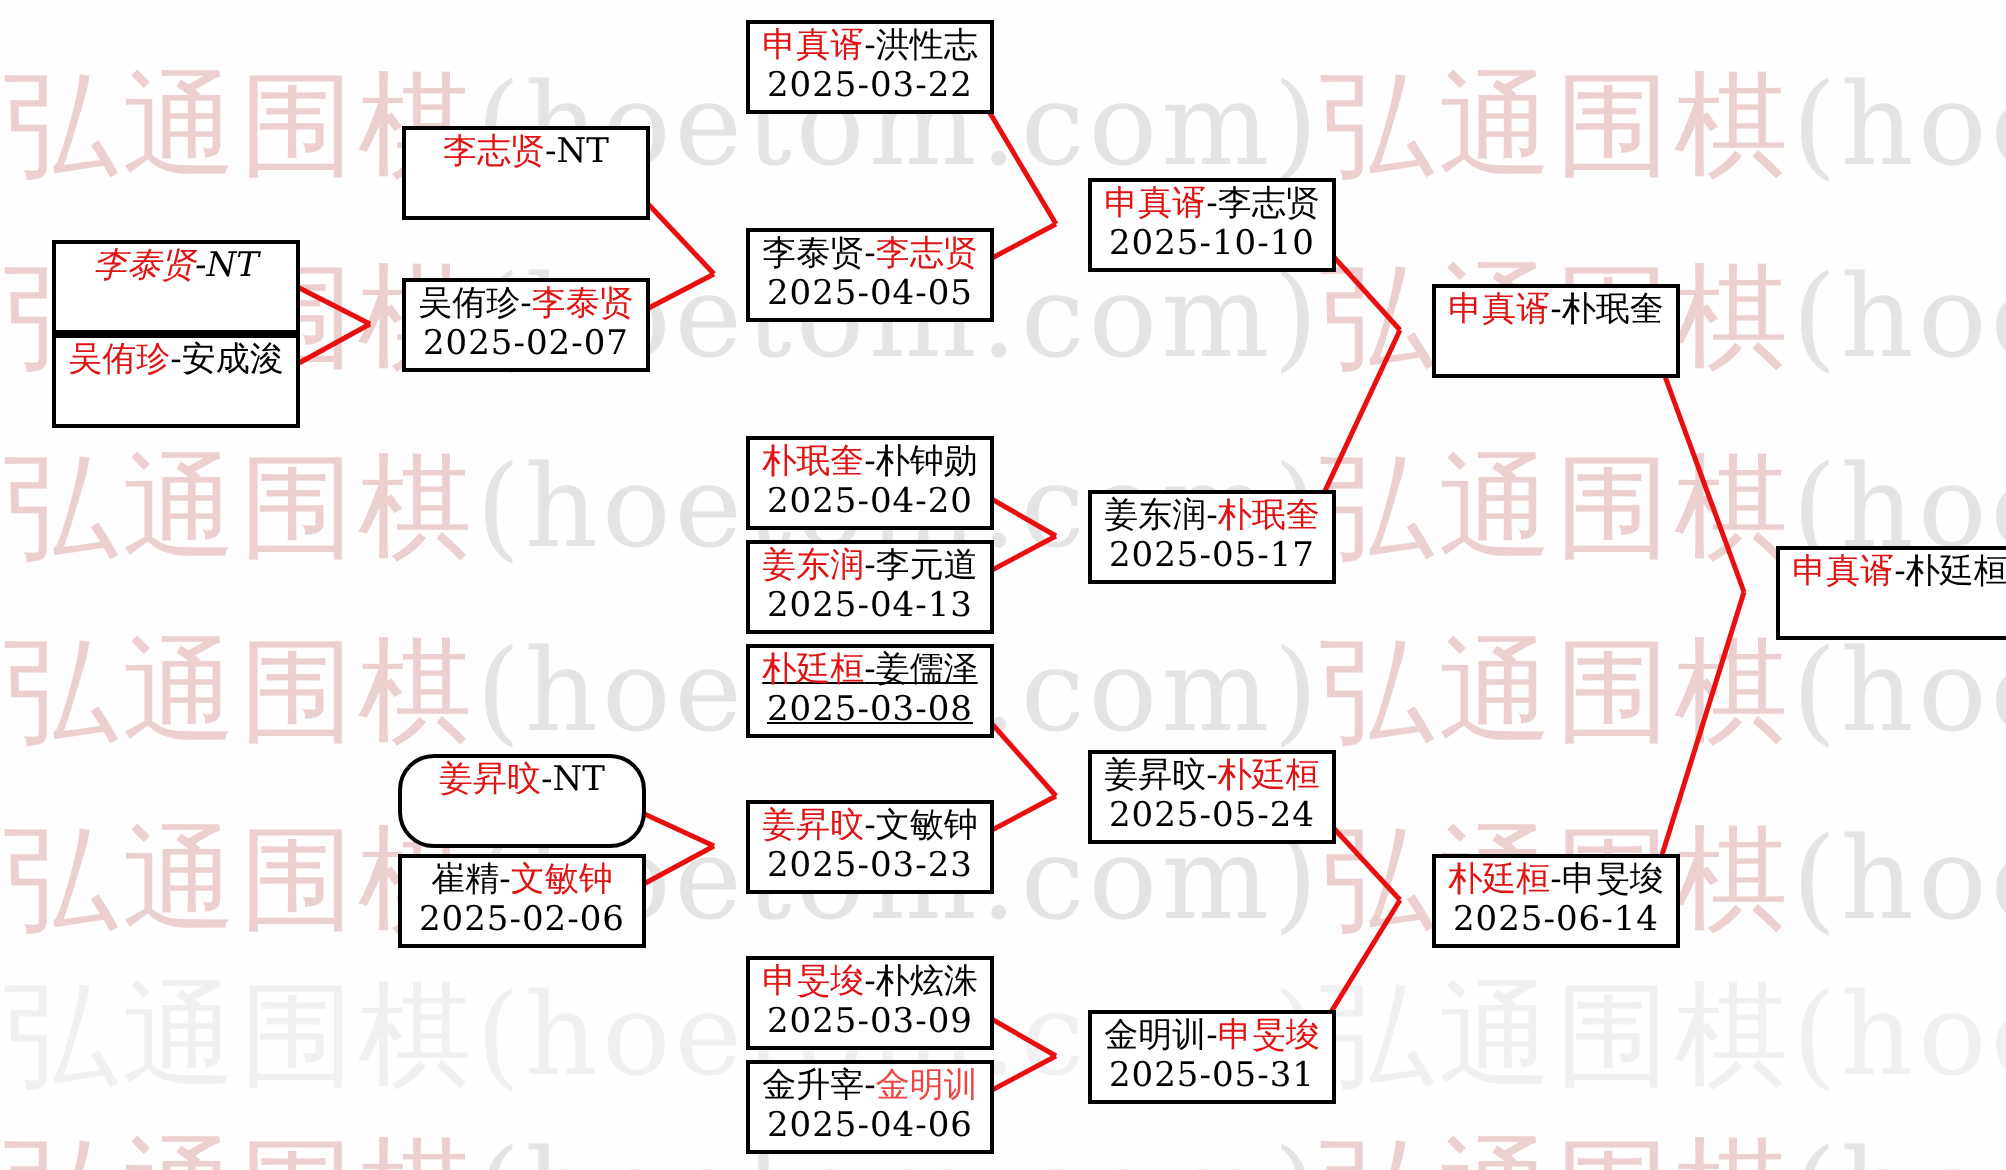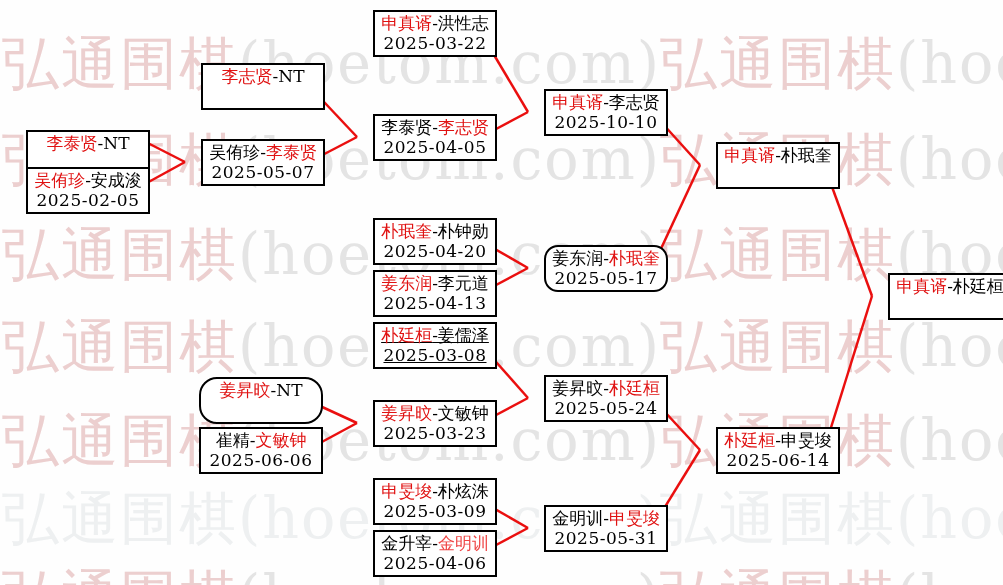--- a/index.html
+++ b/index.html
@@ -66,34 +66,34 @@
     <line x1="481" y1="553" x2="528" y2="528" stroke="#ea0f0f" stroke-width="2.5"></line>
     <line x1="652" y1="112" x2="700" y2="165" stroke="#ea0f0f" stroke-width="2.5"></line>
     <line x1="652" y1="268" x2="700" y2="165" stroke="#ea0f0f" stroke-width="2.5"></line>
     <line x1="652" y1="398" x2="700" y2="450" stroke="#ea0f0f" stroke-width="2.5"></line>
     <line x1="652" y1="528" x2="700" y2="450" stroke="#ea0f0f" stroke-width="2.5"></line>
     <line x1="824" y1="165" x2="872" y2="296" stroke="#ea0f0f" stroke-width="2.5"></line>
     <line x1="824" y1="450" x2="872" y2="296" stroke="#ea0f0f" stroke-width="2.5"></line>
   </svg>
 
 <div>
-  <div class="match" id="m-r1a" style="left: 10px; top: 130px;"><span class="row1"><span></span><span class="win" style="color: rgb(224, 18, 18);">李泰贤</span><span>-NT</span></span><span class="date"></span></div>
-  <div class="match" id="m-r1b" style="left: 10px; top: 167px;"><span class="row1"><span></span><span class="win" style="color: rgb(224, 18, 18);">吴侑珍</span><span>-安成浚</span></span><span class="date">2025-02-05</span></div>
+  <div class="match" id="m-r1a" style="left: 10px; top: 120px; font-style: italic;"><span class="row1"><span></span><span class="win" style="color: rgb(224, 18, 18);">李泰贤</span><span>-NT</span></span><span class="date"></span></div>
+  <div class="match" id="m-r1b" style="left: 10px; top: 167px;"><span class="row1"><span></span><span class="win" style="color: rgb(224, 18, 18);">吴侑珍</span><span>-安成浚</span></span></div>
   <div class="match" id="m-r2a" style="left: 185px; top: 63px;"><span class="row1"><span></span><span class="win" style="color: rgb(224, 18, 18);">李志贤</span><span>-NT</span></span><span class="date"></span></div>
-  <div class="match" id="m-r2b" style="left: 185px; top: 139px;"><span class="row1"><span>吴侑珍-</span><span class="win" style="color: rgb(224, 18, 18);">李泰贤</span><span></span></span><span class="date">2025-05-07</span></div>
+  <div class="match" id="m-r2b" style="left: 185px; top: 139px;"><span class="row1"><span>吴侑珍-</span><span class="win" style="color: rgb(224, 18, 18);">李泰贤</span><span></span></span><span class="date">2025-02-07</span></div>
   <div class="match" id="m-r2c" style="left: 183px; top: 377px; border-radius: 18px;"><span class="row1"><span></span><span class="win" style="color: rgb(224, 18, 18);">姜昇旼</span><span>-NT</span></span><span class="date"></span></div>
-  <div class="match" id="m-r2d" style="left: 183px; top: 427px;"><span class="row1"><span>崔精-</span><span class="win" style="color: rgb(224, 18, 18);">文敏钟</span><span></span></span><span class="date">2025-06-06</span></div>
+  <div class="match" id="m-r2d" style="left: 183px; top: 427px;"><span class="row1"><span>崔精-</span><span class="win" style="color: rgb(224, 18, 18);">文敏钟</span><span></span></span><span class="date">2025-02-06</span></div>
   <div class="match" id="m-r3a" style="left: 357px; top: 10px;"><span class="row1"><span></span><span class="win" style="color: rgb(224, 18, 18);">申真谞</span><span>-洪性志</span></span><span class="date">2025-03-22</span></div>
   <div class="match" id="m-r3b" style="left: 357px; top: 114px;"><span class="row1"><span>李泰贤-</span><span class="win" style="color: rgb(224, 18, 18);">李志贤</span><span></span></span><span class="date">2025-04-05</span></div>
   <div class="match" id="m-r3c" style="left: 357px; top: 218px;"><span class="row1"><span></span><span class="win" style="color: rgb(224, 18, 18);">朴珉奎</span><span>-朴钟勋</span></span><span class="date">2025-04-20</span></div>
   <div class="match" id="m-r3d" style="left: 357px; top: 270px;"><span class="row1"><span></span><span class="win" style="color: rgb(224, 18, 18);">姜东润</span><span>-李元道</span></span><span class="date">2025-04-13</span></div>
   <div class="match" id="m-r3e" style="left: 357px; top: 322px; text-decoration: underline;"><span class="row1"><span></span><span class="win" style="color: rgb(224, 18, 18);">朴廷桓</span><span>-姜儒泽</span></span><span class="date">2025-03-08</span></div>
   <div class="match" id="m-r3f" style="left: 357px; top: 400px;"><span class="row1"><span></span><span class="win" style="color: rgb(224, 18, 18);">姜昇旼</span><span>-文敏钟</span></span><span class="date">2025-03-23</span></div>
   <div class="match" id="m-r3g" style="left: 357px; top: 478px;"><span class="row1"><span></span><span class="win" style="color: rgb(224, 18, 18);">申旻埈</span><span>-朴炫洙</span></span><span class="date">2025-03-09</span></div>
   <div class="match" id="m-r3h" style="left: 357px; top: 530px;"><span class="row1"><span>金升宰-</span><span class="win" style="color: #ef4444;">金明训</span><span></span></span><span class="date">2025-04-06</span></div>
   <div class="match" id="m-qfa" style="left: 528px; top: 89px;"><span class="row1"><span></span><span class="win" style="color: rgb(224, 18, 18);">申真谞</span><span>-李志贤</span></span><span class="date">2025-10-10</span></div>
-  <div class="match" id="m-qfb" style="left: 528px; top: 245px; border-radius: 14px;"><span class="row1"><span>姜东润-</span><span class="win" style="color: rgb(224, 18, 18);">朴珉奎</span><span></span></span><span class="date">2025-05-17</span></div>
+  <div class="match" id="m-qfb" style="left: 528px; top: 245px;"><span class="row1"><span>姜东润-</span><span class="win" style="color: rgb(224, 18, 18);">朴珉奎</span><span></span></span><span class="date">2025-05-17</span></div>
   <div class="match" id="m-qfc" style="left: 528px; top: 375px;"><span class="row1"><span>姜昇旼-</span><span class="win" style="color: rgb(224, 18, 18);">朴廷桓</span><span></span></span><span class="date">2025-05-24</span></div>
   <div class="match" id="m-qfd" style="left: 528px; top: 505px;"><span class="row1"><span>金明训-</span><span class="win" style="color: rgb(224, 18, 18);">申旻埈</span><span></span></span><span class="date">2025-05-31</span></div>
   <div class="match" id="m-sfa" style="left: 700px; top: 142px;"><span class="row1"><span></span><span class="win" style="color: rgb(224, 18, 18);">申真谞</span><span>-朴珉奎</span></span></div>
   <div class="match" id="m-sfb" style="left: 700px; top: 427px;"><span class="row1"><span></span><span class="win" style="color: rgb(224, 18, 18);">朴廷桓</span><span>-申旻埈</span></span><span class="date">2025-06-14</span></div>
   <div class="match" id="m-f" style="left: 872px; top: 273px;"><span class="row1"><span></span><span class="win" style="color: rgb(224, 18, 18);">申真谞</span><span>-朴廷桓</span></span></div>
 </div>
 
 </body></html>

